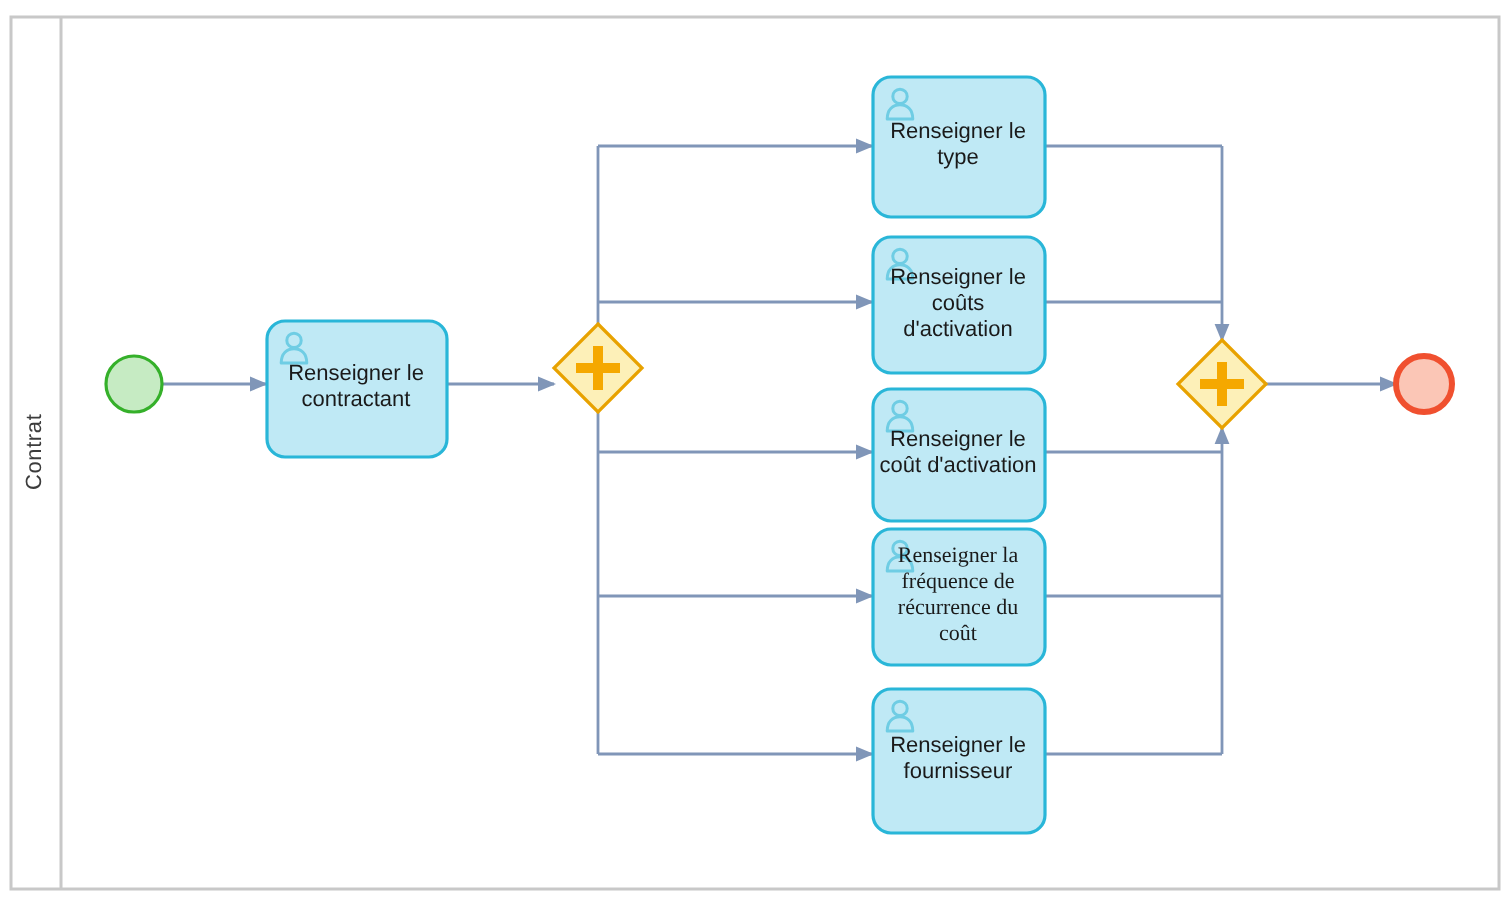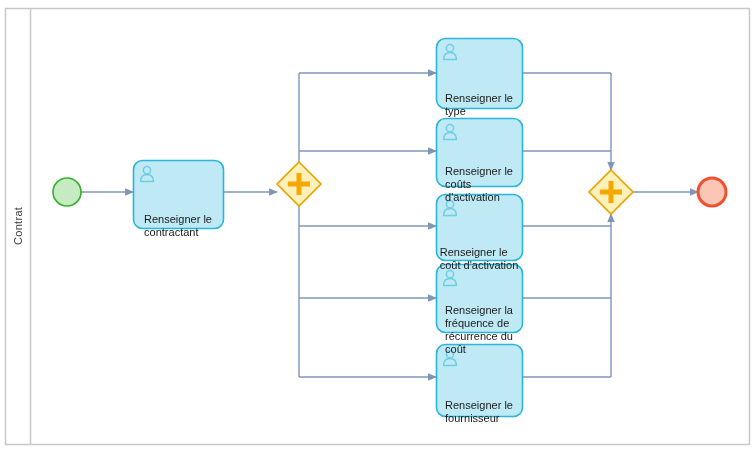--- a/index.html
+++ b/index.html
@@ -22,28 +22,27 @@
   #diagram-svg {
     position: absolute;
     left: 0;
     top: 0;
   }
   .node-label {
     position: absolute;
     display: flex;
     align-items: center;
     justify-content: center;
-    text-align: left;
+    text-align: center;
     font-family: "Liberation Sans", sans-serif;
     font-size: 11px;
     line-height: 13px;
     color: #1a1a1a;
     pointer-events: none;
     white-space: pre-line;
-    margin-top: 32px;
   }
   .pool-label {
     position: absolute;
     display: flex;
     align-items: center;
     justify-content: center;
     font-family: "Liberation Sans", sans-serif;
     font-size: 11px;
     color: #3c3c3c;
     writing-mode: vertical-rl;
@@ -148,20 +147,20 @@
       <div class="pool-label" style="left: 5px; top: 8px; width: 25px; height: 436px;">Contrat</div>
       <div class="node-label" style="left: 133px; top: 160px; width: 90px; height: 68px;">Renseigner le
 contractant</div>
       <div class="node-label" style="left: 436px; top: 38px; width: 86px; height: 70px;">Renseigner le
 type</div>
       <div class="node-label" style="left: 436px; top: 118px; width: 86px; height: 68px;">Renseigner le
 coûts
 d'activation</div>
       <div class="node-label" style="left: 436px; top: 194px; width: 86px; height: 66px;">Renseigner le
 coût d'activation</div>
-      <div class="node-label" style="left: 436px; top: 264px; width: 86px; height: 68px;">Renseigner la
+      <div class="node-label" style="left: 436px; top: 264px; width: 86px; height: 68px; font-family: Liberation Serif, serif;">Renseigner la
 fréquence de
 récurrence du
 coût</div>
       <div class="node-label" style="left: 436px; top: 344px; width: 86px; height: 72px;">Renseigner le
 fournisseur</div>
     </div>
 </div>
 
 </body></html>

